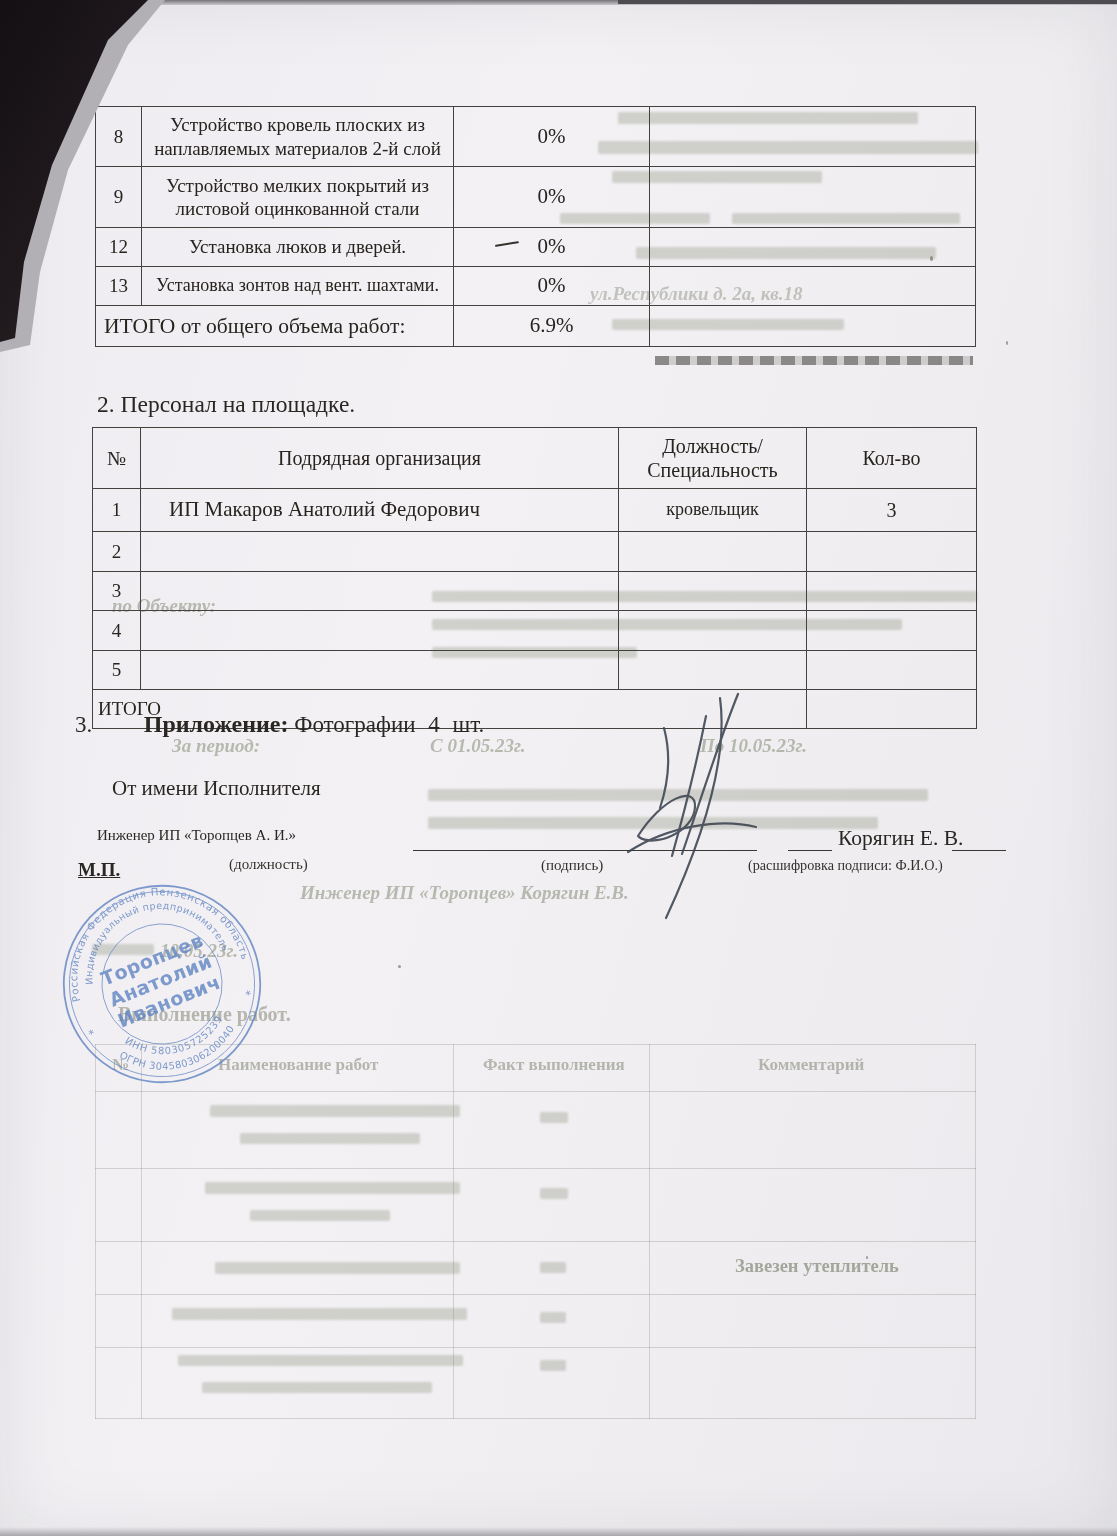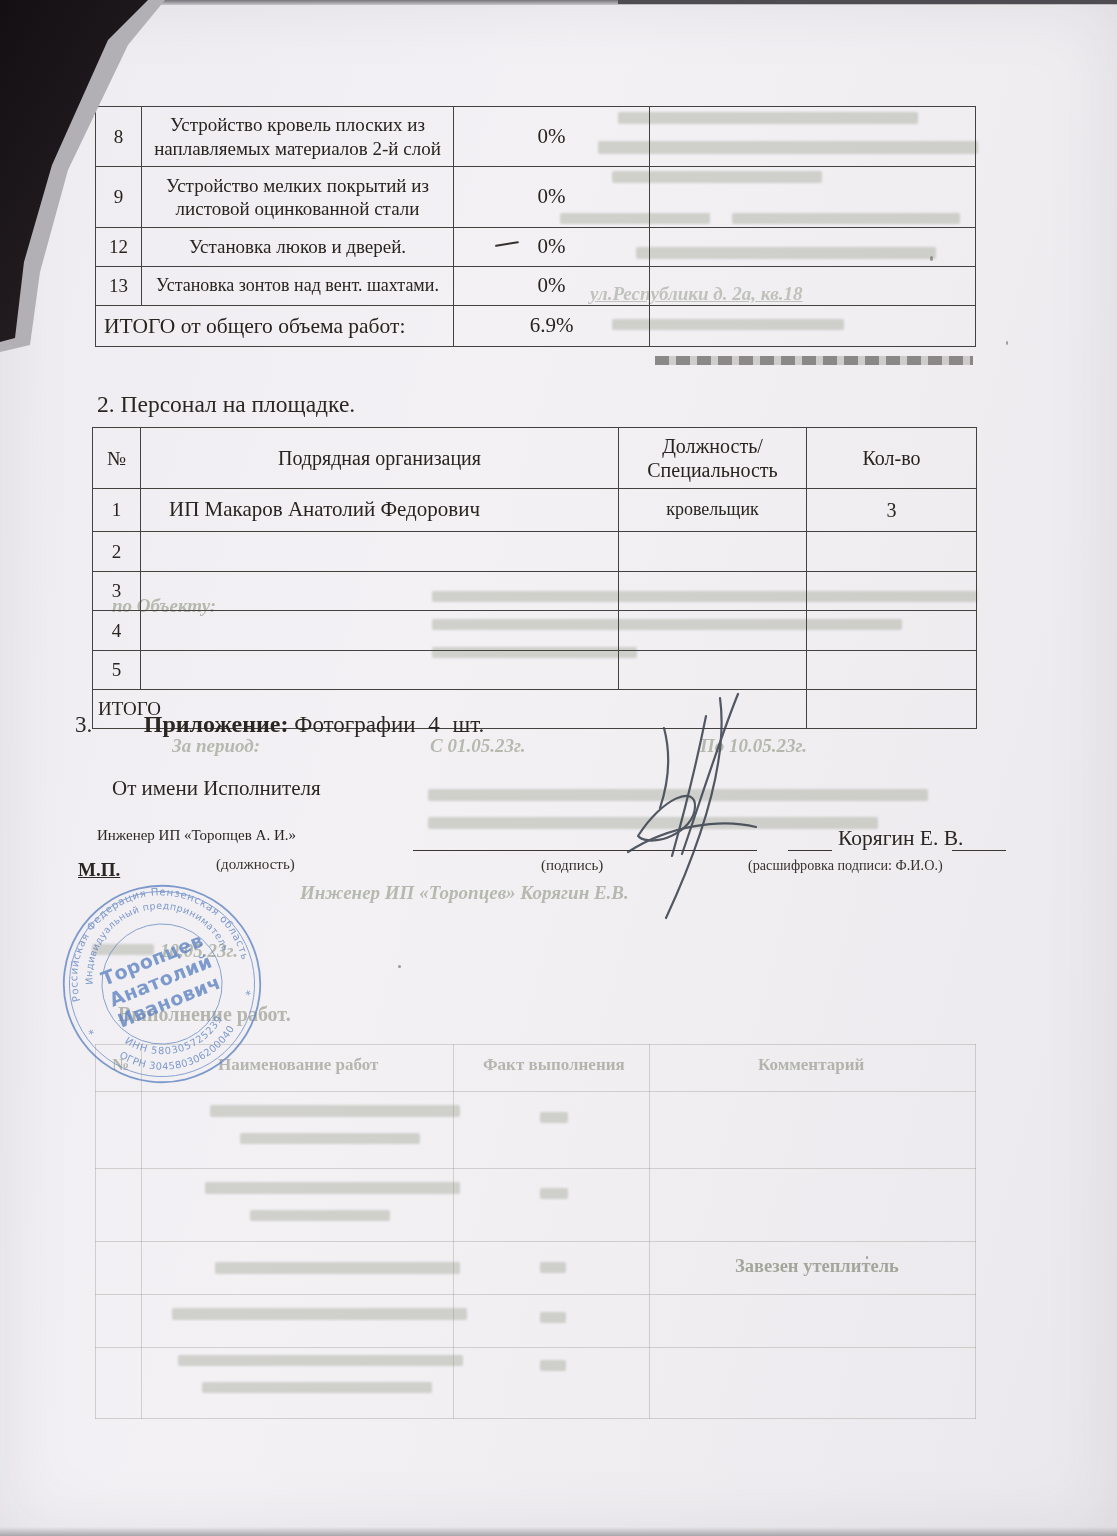--- a/index.html
+++ b/index.html
@@ -35,40 +35,40 @@
   .t2 .totcell{text-align:left;font-size:19px;}
 
   .h2{left:97px;top:391px;font-size:23.5px;}
   .s3{left:75px;top:711px;font-size:23px;}
   .s3 b{font-size:24px;margin-left:40px;}
   .s3 .tail{word-spacing:7px;}
 
   .intro{left:112px;top:776px;font-size:21px;}
   .pos{left:97px;top:827px;font-size:15px;}
   .cap{font-size:15px;color:#35322d;}
-  .cap-pos{left:216px;top:856px;}
+  .cap-pos{left:229px;top:856px;}
   .cap-sig{left:541px;top:857px;}
   .cap-name{left:748px;top:857px;font-size:14.2px;}
   .uline{height:0;border-bottom:1.6px solid #3a3733;}
   .ul-sig{left:413px;top:850px;width:344px;}
   .ul-pre{left:788px;top:850px;width:44px;}
   .ul-post{left:952px;top:850px;width:54px;}
   .name{left:838px;top:826px;font-size:21.5px;}
   .mp{left:78px;top:859px;font-size:19px;font-weight:bold;text-decoration:underline;}
 
   
   .dash60{left:495px;top:243px;width:24px;height:2.4px;background:#34312d;transform:rotate(-9deg);border-radius:2px;}
   .smudge{left:655px;top:356px;width:318px;height:9px;filter:blur(.4px);
     background:repeating-linear-gradient(90deg,rgba(55,52,48,.55) 0 14px,rgba(55,52,48,.18) 14px 21px);}
 
   
   .gb{position:absolute;background:rgba(128,136,112,.30);filter:blur(1.1px);border-radius:2px;}
   .gt{position:absolute;font-family:"Liberation Serif",serif;font-style:italic;font-weight:bold;
       color:rgba(108,118,92,.45);filter:blur(.45px);white-space:nowrap;}
-  .gt2{color:rgba(118,126,104,.40);text-decoration:underline;}
+  .gt2{color:rgba(118,126,104,.40);}
   .gtab td{border:1.2px solid rgba(128,132,120,.30);}
   .gtab{left:95px;top:1044px;width:880px;}
   .ghd{position:absolute;font-family:"Liberation Serif",serif;color:rgba(112,120,98,.48);
       filter:blur(.5px);font-size:17px;white-space:nowrap;font-weight:bold;}
 
   
   .stamp{left:56px;top:878px;width:212px;height:212px;transform:rotate(-14deg);opacity:.78;}
   .stamp text{font-family:"DejaVu Sans",sans-serif;}
 
   .sig-svg{left:568px;top:686px;}

